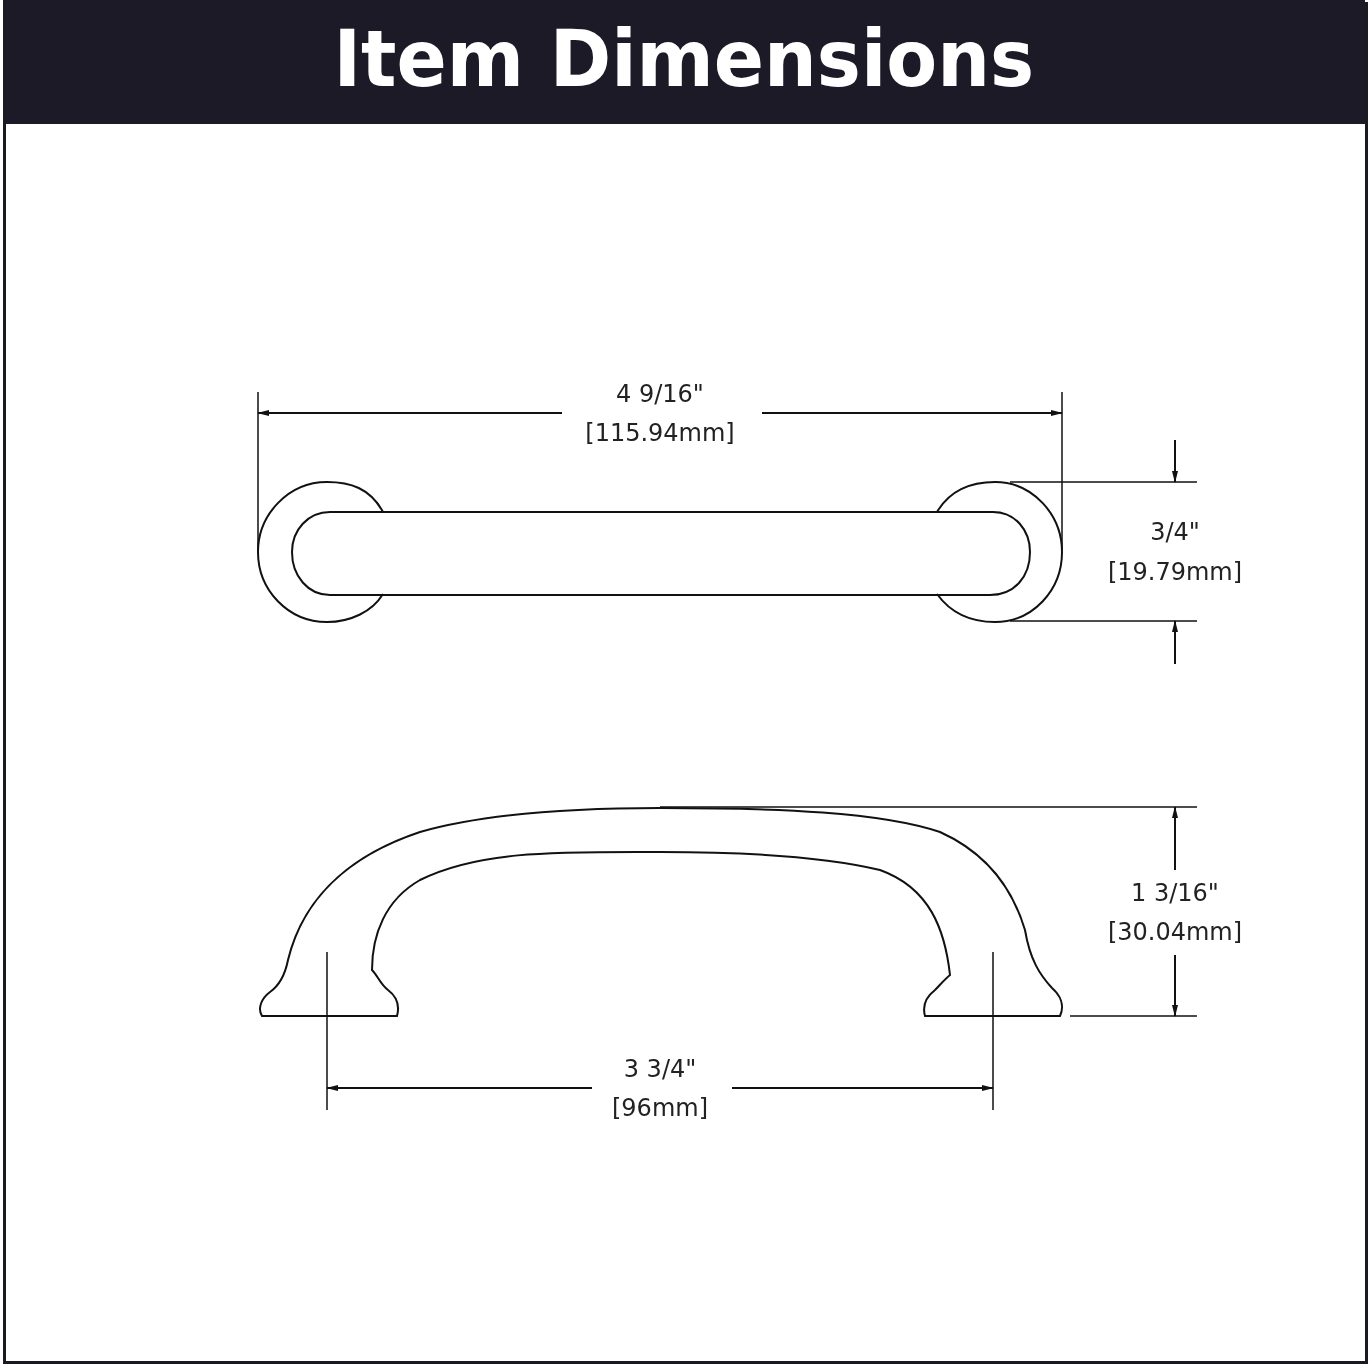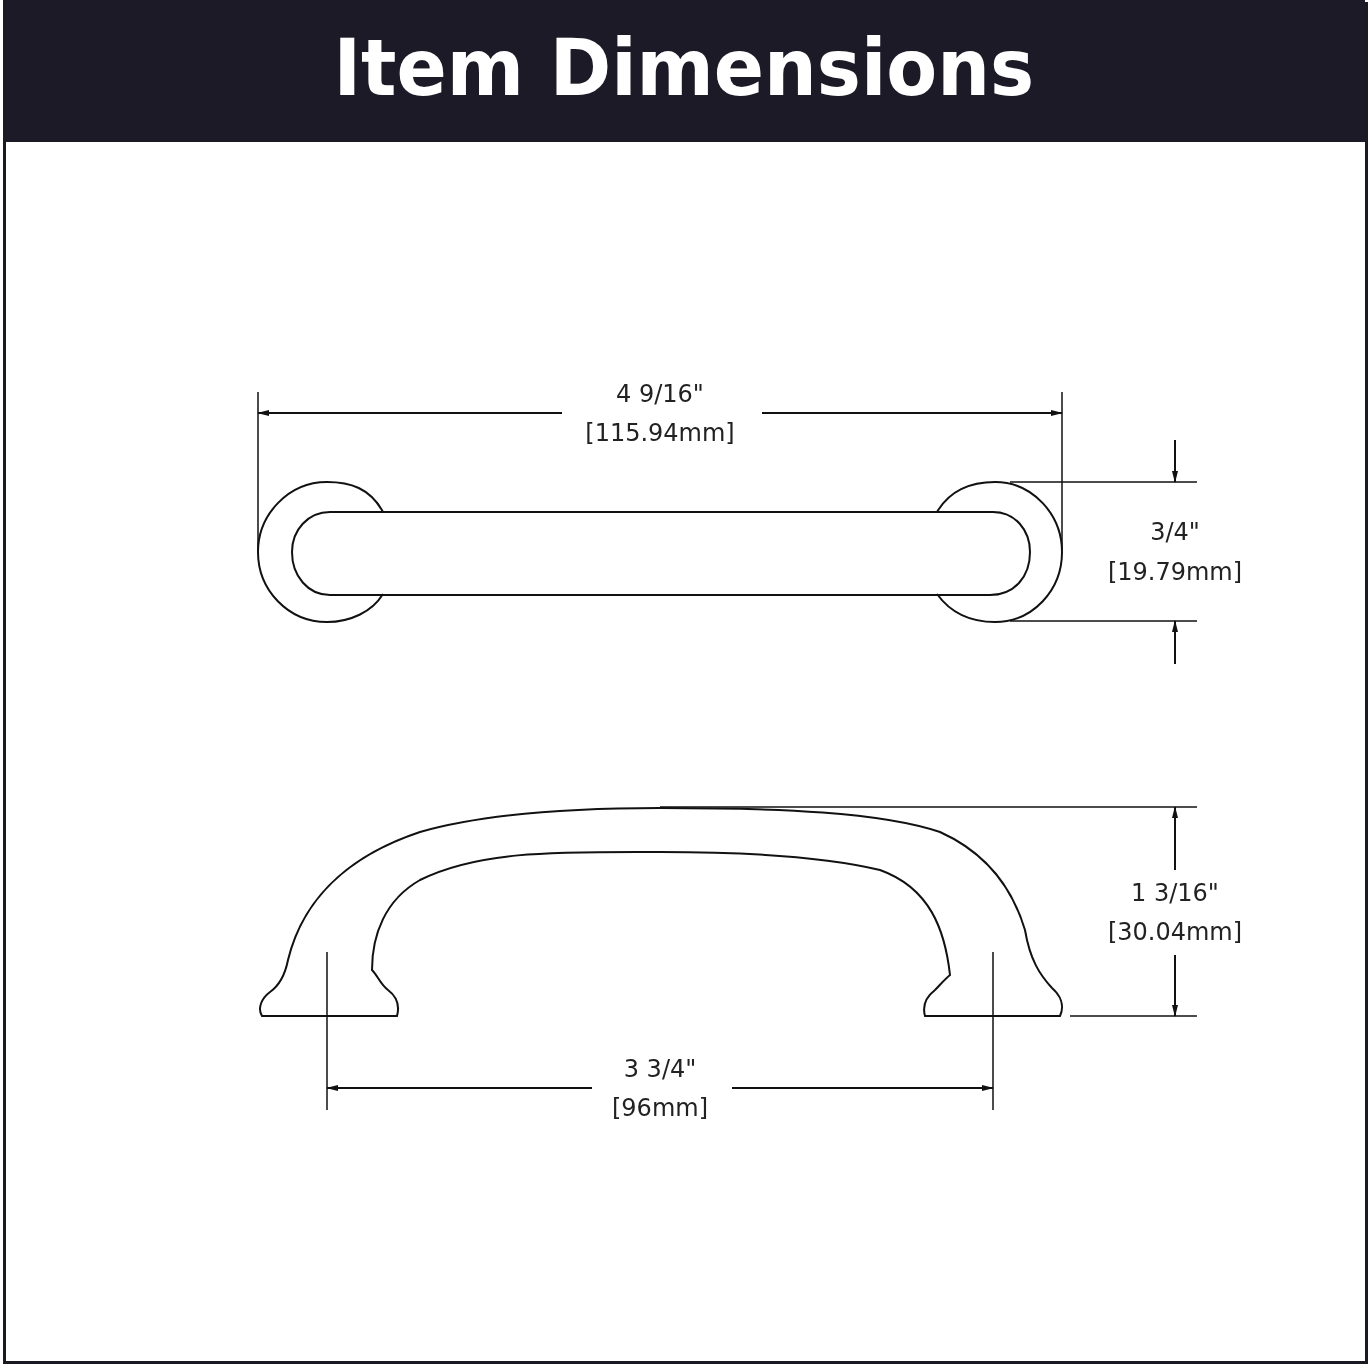--- a/index.html
+++ b/index.html
@@ -1,18 +1,18 @@
 <!DOCTYPE html>
 <html><head>
   <meta charset="utf-8">
   <style>
     html, body { margin: 0; padding: 0; background: #ffffff; }
     body { width: 1369px; height: 1368px; position: relative; overflow: hidden; font-family: "DejaVu Sans", sans-serif; }
     .frame { position: absolute; left: 3px; top: 2px; width: 1359px; height: 1359px; border: 3px solid #1b1a22; border-top: none; box-sizing: content-box; }
-    .header { position: absolute; left: 3px; top: 0; width: 1362px; height: 142px; background: #1b1a26; display: flex; align-items: center; justify-content: center; }
+    .header { position: absolute; left: 3px; top: 0; width: 1362px; height: 124px; background: #1b1a26; display: flex; align-items: center; justify-content: center; }
     .header-title { color: #ffffff; font-family: "DejaVu Sans", sans-serif; font-weight: bold; font-size: 78px; letter-spacing: 0px; line-height: 1; margin-top: -6px; transform: scaleX(0.95); }
     svg.drawing { position: absolute; left: 0; top: 0; }
     .dim-text { font-family: "DejaVu Sans", sans-serif; font-size: 24px; fill: #222; }
   </style>
 </head>
 <body>
 
 <div class="header">
   <div class="header-title">Item Dimensions</div>
 </div>

